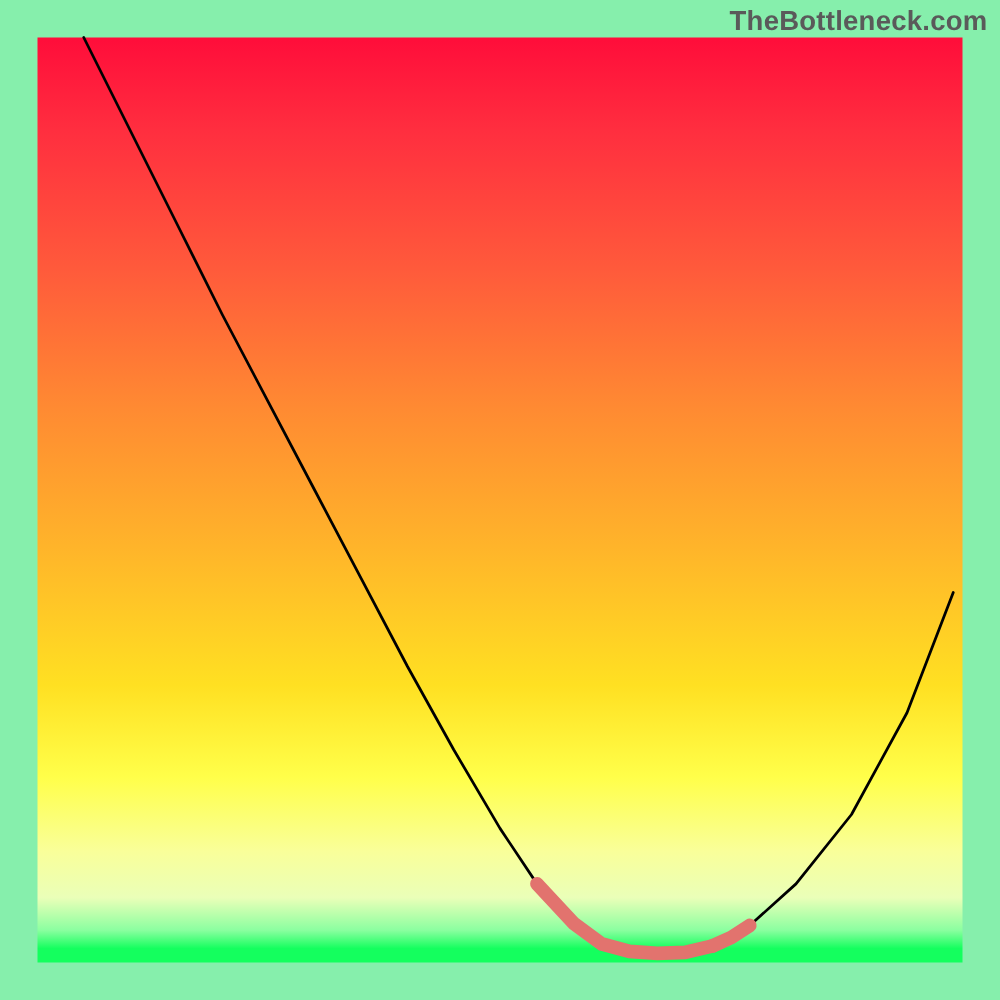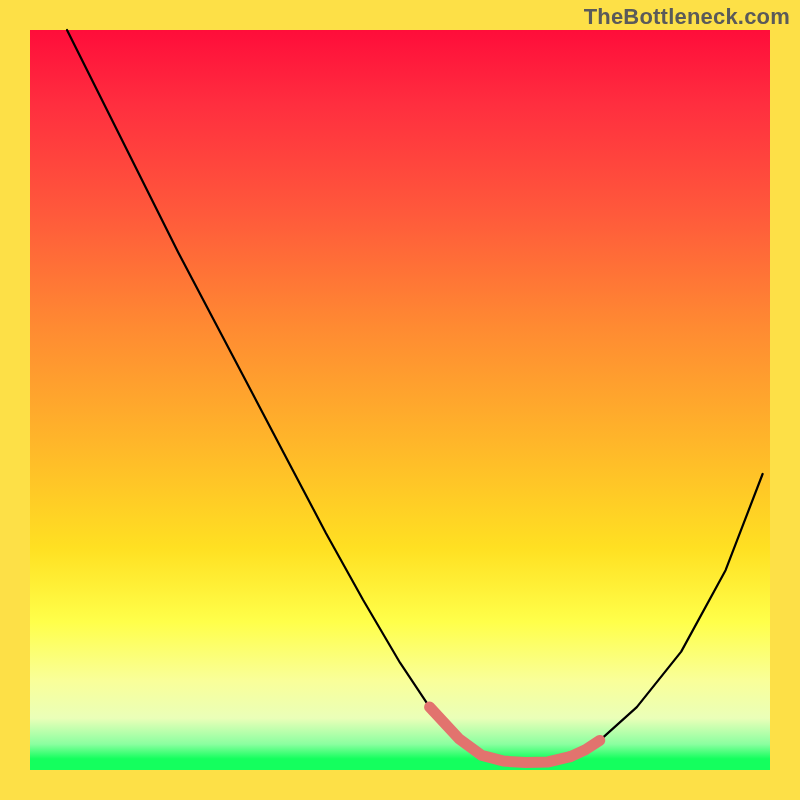--- a/index.html
+++ b/index.html
@@ -8,21 +8,21 @@
     width: 800px;
     height: 800px;
     background: #000;
     overflow: hidden;
     font-family: Arial, Helvetica, sans-serif;
   }
   .frame {
     position: relative;
     width: 800px;
     height: 800px;
-    background: #fde047;
+    background: #86efac;
   }
   .plot-area {
     position: absolute;
     left: 30px;
     top: 30px;
     width: 740px;
     height: 740px;
     
     background: linear-gradient(
       to bottom,

